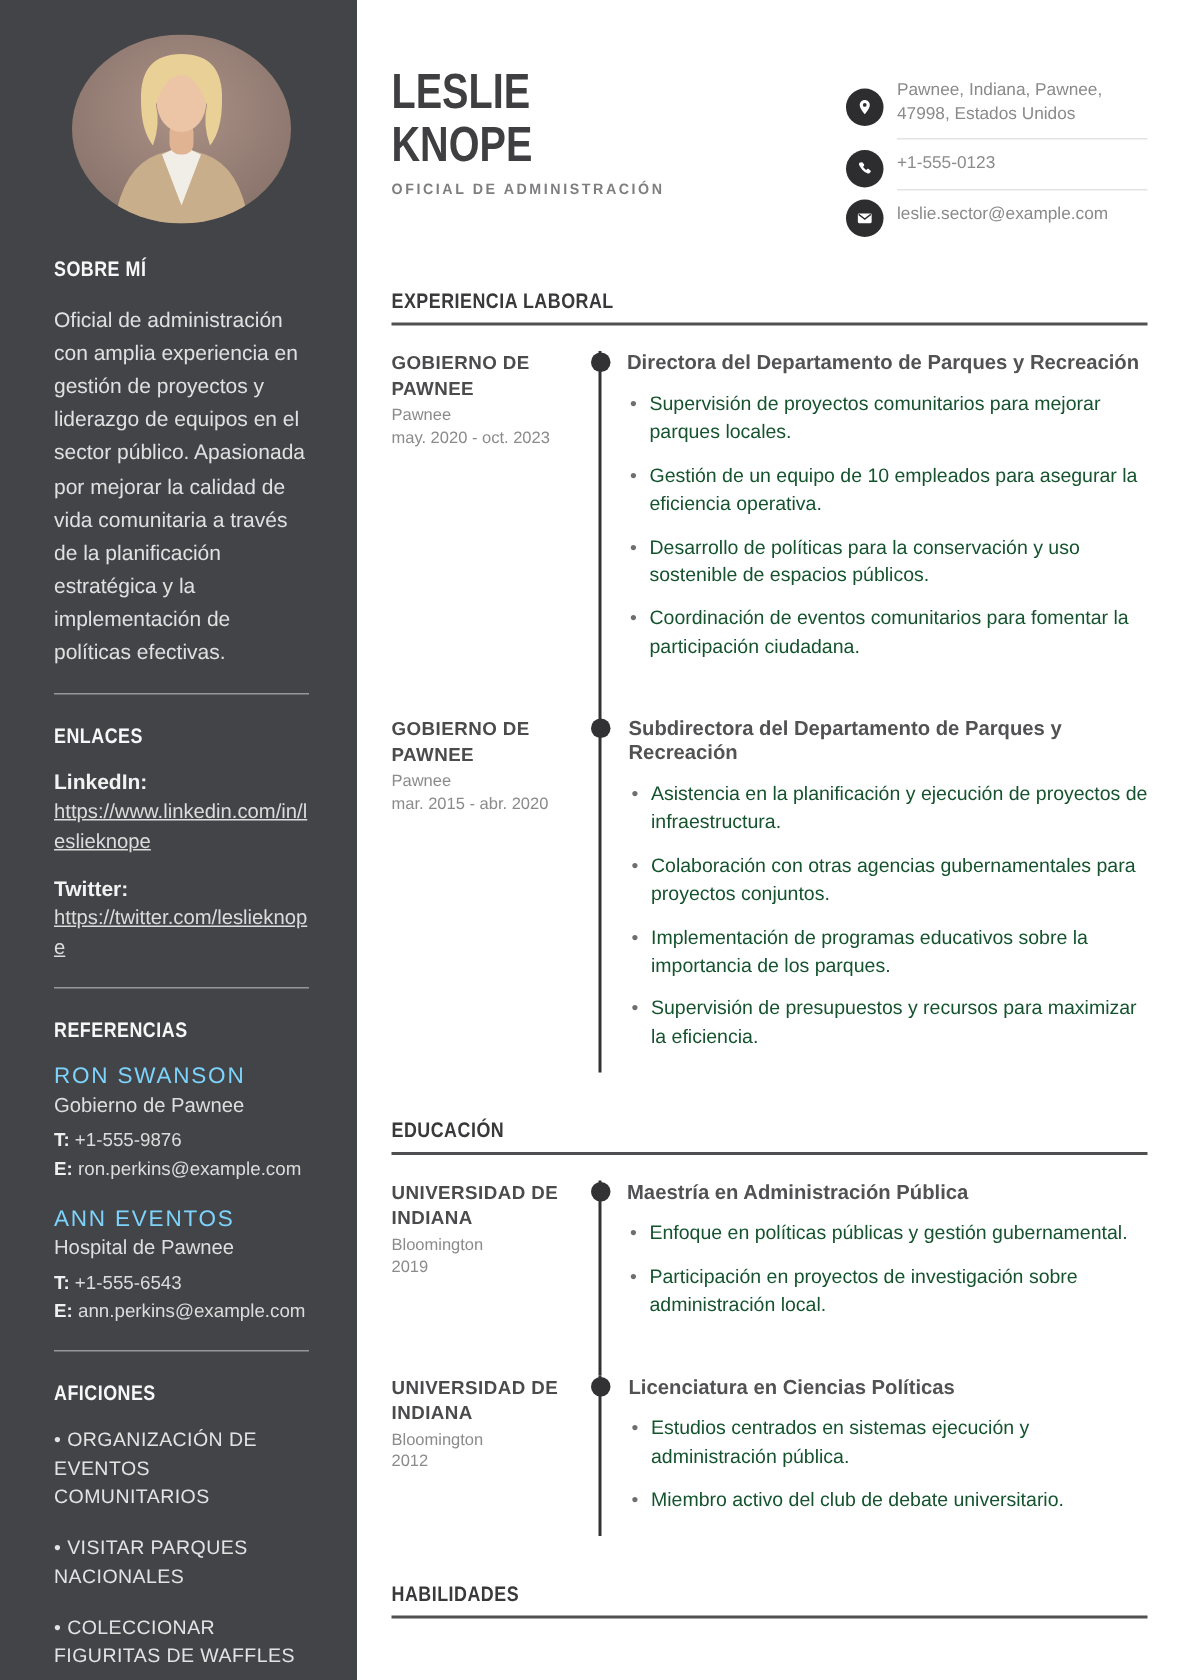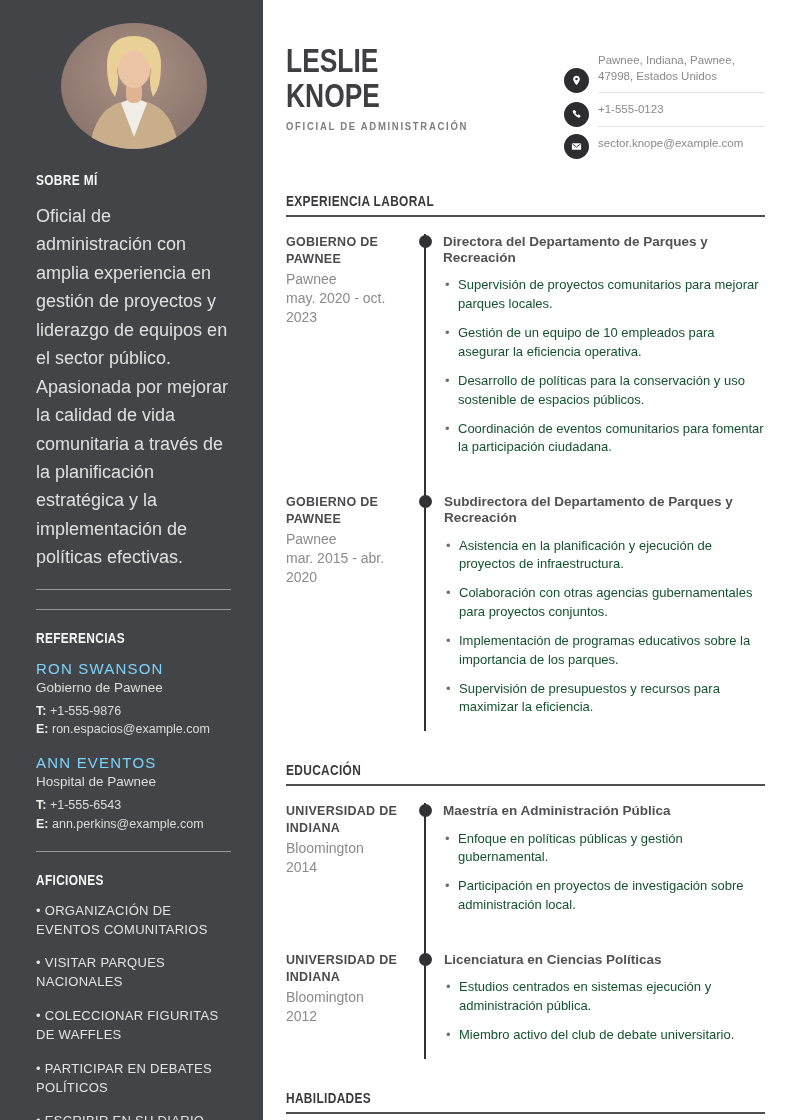--- a/index.html
+++ b/index.html
@@ -1,26 +1,26 @@
 <!DOCTYPE html>
 <html><head>
 <meta charset="utf-8">
 <style>
   * { margin:0; padding:0; box-sizing:border-box; }
   html,body { background:#ffffff; }
   body { font-family:"Liberation Sans", sans-serif; width:794px; height:1120px; overflow:hidden; }
   .page { display:flex; width:794px; height:1120px; background:#ffffff; }
 
   
-  .sidebar { width:263px; flex-shrink:0; background:#434447; color:#e3e3e3; padding:23px 32px 20px 36px; }
+  .sidebar { width:238px; flex-shrink:0; background:#434447; color:#e3e3e3; padding:23px 32px 20px 36px; }
   .photo-wrap { width:146px; height:126px; margin:0 auto 22px auto; }
   .photo-wrap svg { display:block; }
   .side-head { margin-bottom:13px; }
   .side-head span { display:inline-block; font-size:14px; font-weight:800; letter-spacing:.4px; color:#f7f7f7; transform:scaleX(.85); transform-origin:0 50%; white-space:nowrap; }
-  .side-text { font-size:18px; line-height:1.58; color:#e0e0e0; }
+  .side-text { font-size:14px; line-height:1.58; color:#e0e0e0; }
   .side-divider { border:none; border-top:1px solid #97979a; margin:17px 0 19px 0; }
 
   .link-item { margin-bottom:14px; }
   .link-label { font-size:14px; font-weight:700; color:#f2f2f2; margin-bottom:2px; }
   .link-url { font-size:13.5px; color:#dcdcdc; text-decoration:underline; overflow-wrap:anywhere; line-height:1.45; display:inline-block; }
 
   .ref-item { margin-bottom:15px; }
   .ref-name { font-size:15px; letter-spacing:1.2px; color:#7dd3fc; margin-bottom:3px; }
   .ref-org { font-size:13.5px; color:#dedede; margin-bottom:7px; }
   .ref-line { font-size:12.5px; line-height:1.5; color:#dcdcdc; }
@@ -28,35 +28,35 @@
 
   .hobby { font-size:13px; letter-spacing:.3px; line-height:1.45; color:#e3e3e3; margin-bottom:15px; text-transform:uppercase; }
   .hobby::before { content:"• "; }
 
   
   .main { flex:1; padding:44px 29px 0 23px; }
   .top-header { display:flex; justify-content:space-between; margin-bottom:27px; }
   .name-line { font-size:33px; line-height:1.06; font-weight:800; color:#3f3f41; transform:scaleX(.8); transform-origin:0 50%; white-space:nowrap; }
   .job-title { margin-top:7px; font-size:10px; font-weight:700; letter-spacing:1.8px; color:#7e7e80; transform:scaleX(.95); transform-origin:0 50%; white-space:nowrap; }
   .contact { width:201px; flex-shrink:0; margin-top:6px; }
-  .contact-row { display:flex; align-items:flex-end; margin-bottom:6px; }
+  .contact-row { display:flex; align-items:center; margin-bottom:6px; }
   .cicon { width:25px; height:25px; border-radius:50%; background:#2d2d2f; display:flex; align-items:center; justify-content:center; flex-shrink:0; margin-right:9px; }
   .cicon svg { width:13px; height:13px; }
   .ctext { flex:1; font-size:11.5px; line-height:1.35; color:#8a8a8c; padding:3px 0 8px 0; border-bottom:1px solid #e3e3e3; }
   .contact-row:last-child .ctext { border-bottom:none; }
 
   .section { margin-bottom:30px; }
   .sec-head { margin-bottom:17px; }
   .sec-title { display:inline-block; font-size:14px; font-weight:800; letter-spacing:.4px; color:#39393b; transform:scaleX(.85); transform-origin:0 50%; white-space:nowrap; }
   .sec-rule { border-top:2px solid #505052; margin-top:5px; }
 
   .entry { display:flex; }
   .entry-left { width:122px; flex-shrink:0; margin-right:16px; }
   .entry-org { font-size:12.5px; font-weight:700; letter-spacing:.3px; color:#4b4b4d; line-height:1.35; margin-bottom:2px; }
-  .entry-sub { font-size:14px; color:#8b8b8d; line-height:1.35; }
+  .entry-sub { font-size:11px; color:#8b8b8d; line-height:1.35; }
   .entry-right { flex:1; border-left:2px solid #323234; padding:0 0 27px 17px; position:relative; }
   .entry:last-child .entry-right { padding-bottom:4px;padding-left:18px; }
   .timeline-dot { position:absolute; left:-7.5px; top:1px; width:13px; height:13px; border-radius:50%; background:#323234; }
   .entry-role { font-size:13.5px; font-weight:700; color:#525254; margin-bottom:10px; line-height:1.2; }
   .entry-bullets { list-style:none; }
   .bullet { position:relative; padding-left:15px; margin-bottom:10px; font-size:13px; line-height:1.45; color:#14532d; }
   .bullet::before { content:"•"; position:absolute; left:2px; color:#6f6f71; }
 </style>
 </head>
 <body>
@@ -87,32 +87,46 @@
       </svg>
     </div>
 
     <section class="side-section">
       <div class="side-head"><span>SOBRE MÍ</span></div>
       <p class="side-text">Oficial de administración con amplia experiencia en gestión de proyectos y liderazgo de equipos en el sector público. Apasionada por mejorar la calidad de vida comunitaria a través de la planificación estratégica y la implementación de políticas efectivas.</p>
     </section>
 
     <hr class="side-divider">
 
+    <section class="side-section">
+      <div class="side-head"><span>ENLACES</span></div>
+      <div>
+
+      <div class="link-item">
+            <div class="link-label">LinkedIn:</div>
+            <a class="link-url">https://www.linkedin.com/in/leslieknope</a>
+          </div>
+          <div class="link-item">
+            <div class="link-label">Twitter:</div>
+            <a class="link-url">https://twitter.com/leslieknope</a>
+          </div>
+        </div>
+    </section>
 
     <hr class="side-divider">
 
     <section class="side-section">
       <div class="side-head"><span>REFERENCIAS</span></div>
       <div>
 
       <div class="ref-item">
             <div class="ref-name">RON SWANSON</div>
             <div class="ref-org">Gobierno de Pawnee</div>
             <div class="ref-line"><span class="pfx">T:</span> <span>+1-555-9876</span></div>
-            <div class="ref-line"><span class="pfx">E:</span> <span>ron.espacios@example.com</span></div>
+            <div class="ref-line"><span class="pfx">E:</span> <span>ron.perkins@example.com</span></div>
           </div>
           <div class="ref-item">
             <div class="ref-name">ANN EVENTOS</div>
             <div class="ref-org">Hospital de Pawnee</div>
             <div class="ref-line"><span class="pfx">T:</span> <span>+1-555-6543</span></div>
             <div class="ref-line"><span class="pfx">E:</span> <span>ann.perkins@example.com</span></div>
           </div>
         </div>
     </section>
 
@@ -162,21 +176,21 @@
             <span class="ctext">+1-555-0123</span>
           </div>
           <div class="contact-row">
             <span class="cicon">
 
               <svg viewBox="0 0 24 24">
                 <rect x="3.5" y="6" width="17" height="12" rx="1.6" fill="#ffffff"></rect>
                 <path d="M4.5 7.2 L12 13 L19.5 7.2" fill="none" stroke="#2d2d2f" stroke-width="1.7"></path>
               </svg>
             </span>
-            <span class="ctext">sector.knope@example.com</span>
+            <span class="ctext">leslie.sector@example.com</span>
           </div>
         </div>
     </header>
 
     <section class="section">
       <div class="sec-head">
         <span class="sec-title">EXPERIENCIA LABORAL</span>
         <div class="sec-rule"></div>
       </div>
       <div>
@@ -222,21 +236,21 @@
       <div class="sec-head">
         <span class="sec-title">EDUCACIÓN</span>
         <div class="sec-rule"></div>
       </div>
       <div>
 
       <div class="entry">
             <div class="entry-left">
               <div class="entry-org">UNIVERSIDAD DE INDIANA</div>
               <div class="entry-sub">Bloomington</div>
-              <div class="entry-sub">2014</div>
+              <div class="entry-sub">2019</div>
             </div>
             <div class="entry-right">
               <span class="timeline-dot"></span>
               <div class="entry-role">Maestría en Administración Pública</div>
               <ul class="entry-bullets">
                 <li class="bullet">Enfoque en políticas públicas y gestión gubernamental.</li>
                 <li class="bullet">Participación en proyectos de investigación sobre administración local.</li>
               </ul>
             </div>
           </div>

